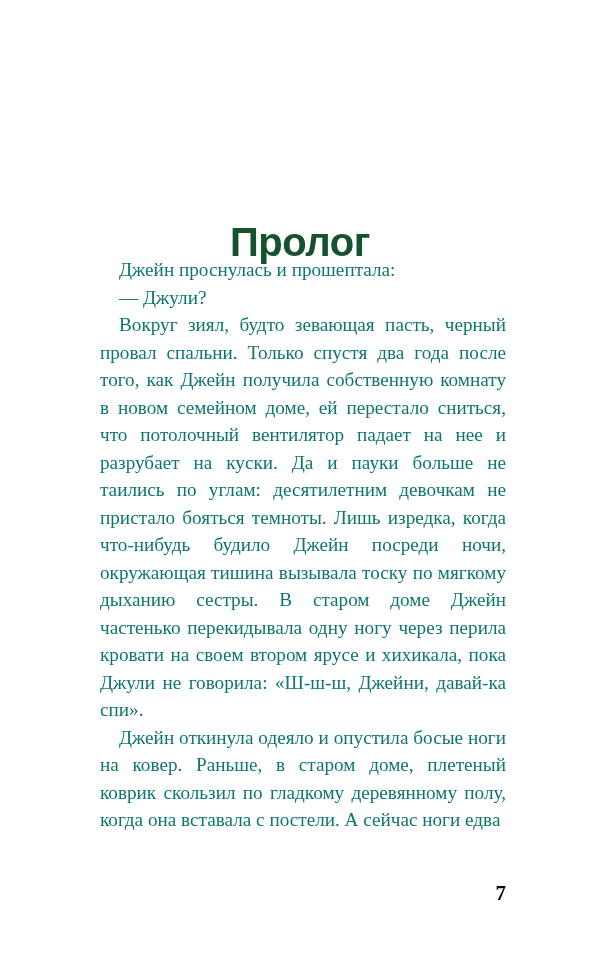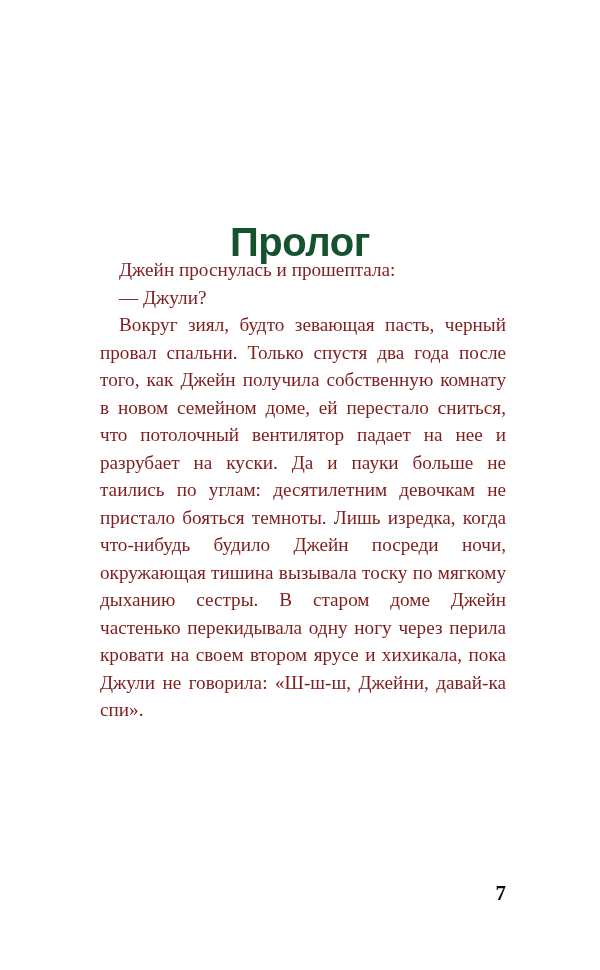--- a/index.html
+++ b/index.html
@@ -35,21 +35,21 @@
 
   
   #body-column {
     position: absolute;
     left: 100px;
     top: 256px;
     width: 406px;
     font-family: "Liberation Serif", "DejaVu Serif", serif;
     font-size: 19.2px;
     line-height: 27.5px;
-    color: #7f1d1d;
+    color: #0f766e;
     text-align: justify;
     text-justify: inter-word;
     -webkit-hyphens: manual;
     hyphens: manual;
   }
 
   .para {
     margin: 0;
     text-indent: 19px;
     text-align: justify;
@@ -79,17 +79,18 @@
 <body>
 
 <div id="page">
 
   <h1 id="chapter-title">Пролог</h1>
 
   <div id="body-column">
     <p class="para">Джейн проснулась и прошептала:</p>
     <p class="para dialogue">— Джули?</p>
     <p class="para">Вокруг зиял, будто зевающая пасть, черный провал спальни. Только спустя два года после того, как Джейн получила собственную комнату в новом семейном доме, ей перестало сниться, что потолочный вентилятор падает на нее и разрубает на куски. Да и пауки больше не таились по углам: десятилетним девочкам не пристало бояться темноты. Лишь изредка, когда что-нибудь будило Джейн посреди ночи, окружающая тишина вызывала тоску по мягкому дыханию сестры. В старом доме Джейн частенько перекидывала одну ногу через перила кровати на своем втором ярусе и хихикала, пока Джули не говорила: «Ш-ш-ш, Джейни, давай-ка спи».</p>
+    <p class="para">Джейн откинула одеяло и опустила босые ноги на ковер. Раньше, в старом доме, плетеный коврик скользил по гладкому деревянному полу, когда она вставала с постели. А сейчас ноги едва</p>
   </div>
 
   <div id="page-number">7</div>
 
 </div>
 
 </body></html>

